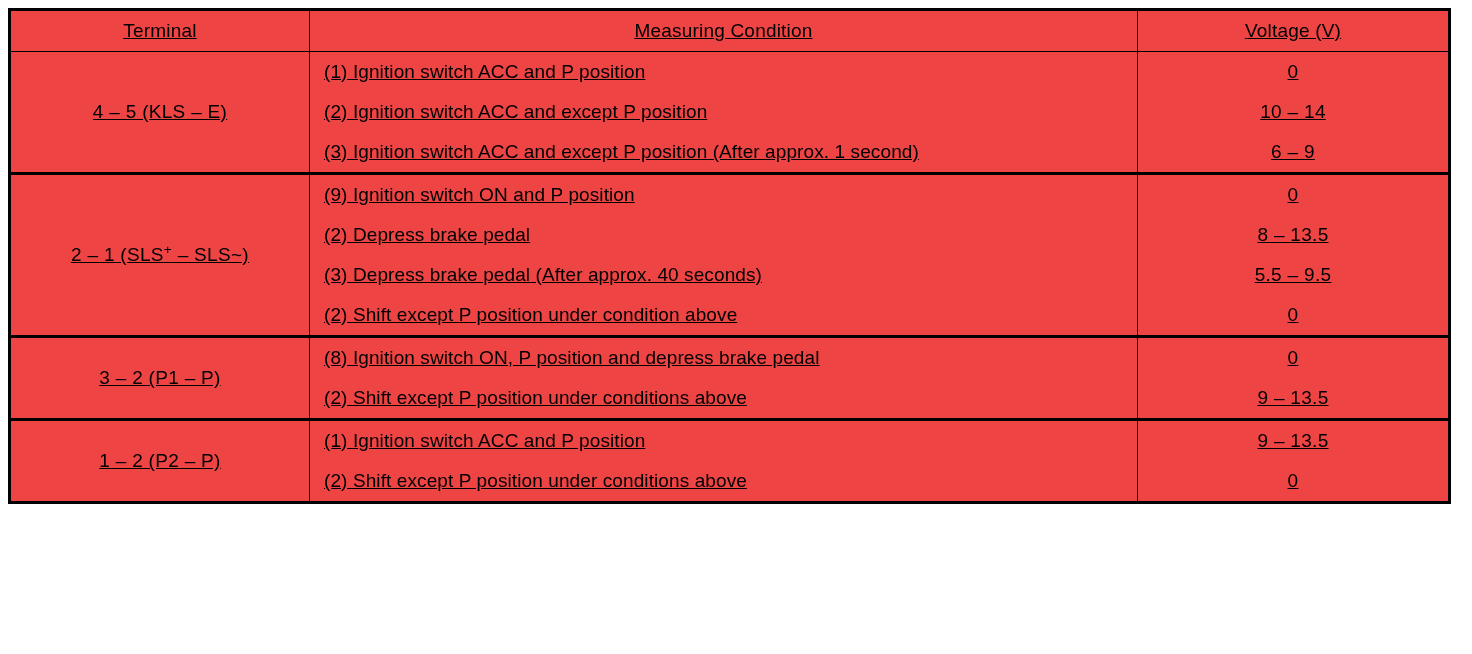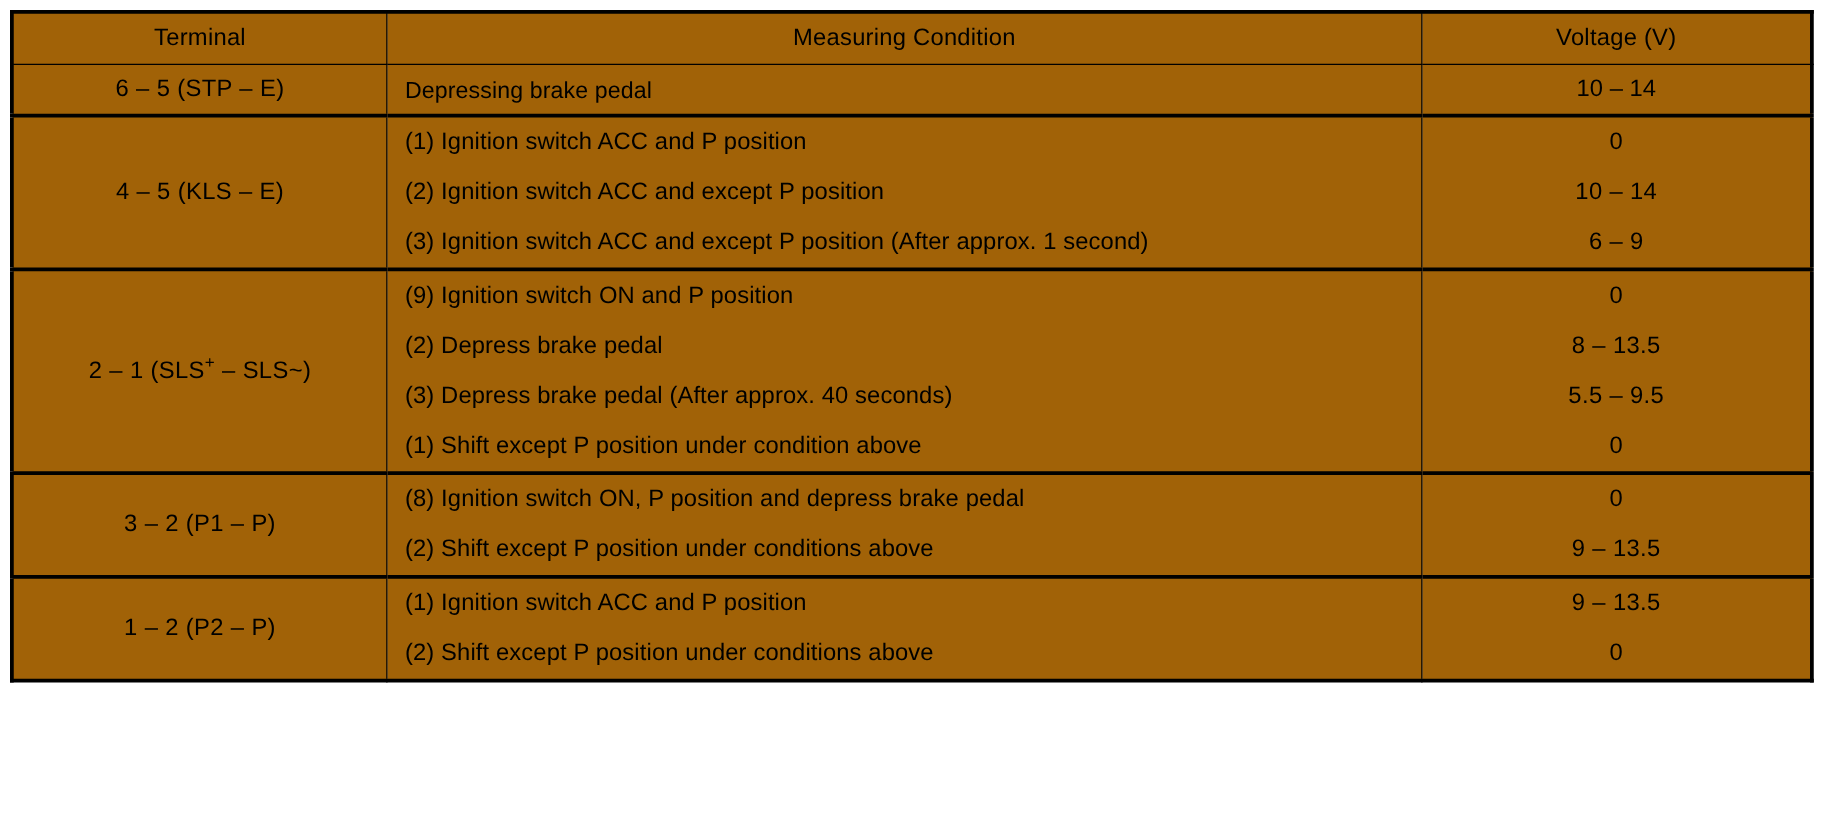--- a/index.html
+++ b/index.html
@@ -36,21 +36,22 @@
   .vtable col.c-term  { width: 300px; }
   .vtable col.c-cond  { width: 828px; }
   .vtable col.c-volt  { width: 312px; }
 
   
   .vtable td, .vtable th {
     border: 1px solid #000000;
     padding: 0;
     vertical-align: middle;
     font-weight: normal;
-    background: #a16207;
+    background: #ef4444;
+    text-decoration: underline;
   }
 
   
   .vtable { border: 3px solid #000000; }
 
   .thick-bottom > td, .thick-bottom > th { border-bottom: 3px solid #000000; }
 
   
   .hdr-cell {
     height: 40px;
@@ -135,29 +136,20 @@
         <th class="hdr-cell">Terminal</th>
         <th class="hdr-cell">Measuring Condition</th>
         <th class="hdr-cell">Voltage (V)</th>
       </tr>
     </thead>
 
     <tbody>
 
 
 
-      <tr class="simple-row thick-bottom">
-        <td class="term-cell">6 – 5 (STP – E)</td>
-        <td class="cond-cell">
-          <div class="cond-single">Depressing brake pedal</div>
-        </td>
-        <td class="volt-cell-group">
-          <div class="volt-single">10 – 14</div>
-        </td>
-      </tr>
 
       <tr class="thick-bottom">
         <td class="term-cell">4 – 5 (KLS – E)</td>
         <td class="cond-cell">
           <div class="sub-list">
             <div class="sub-line">(1) Ignition switch ACC and P position</div>
             <div class="sub-line">(2) Ignition switch ACC and except P position</div>
             <div class="sub-line">(3) Ignition switch ACC and except P position (After approx. 1 second)</div>
           </div>
         </td>
@@ -172,21 +164,21 @@
 
       <tr class="thick-bottom">
         <td class="term-cell">
           <span>2 – 1 (SLS</span><sup class="plus">+</sup><span> – SLS~)</span>
         </td>
         <td class="cond-cell">
           <div class="sub-list">
             <div class="sub-line">(9) Ignition switch ON and P position</div>
             <div class="sub-line">(2) Depress brake pedal</div>
             <div class="sub-line">(3) Depress brake pedal (After approx. 40 seconds)</div>
-            <div class="sub-line">(1) Shift except P position under condition above</div>
+            <div class="sub-line">(2) Shift except P position under condition above</div>
           </div>
         </td>
         <td class="volt-cell-group">
           <div class="volt-list">
             <div class="volt-line">0</div>
             <div class="volt-line">8 – 13.5</div>
             <div class="volt-line">5.5 – 9.5</div>
             <div class="volt-line">0</div>
           </div>
         </td>

